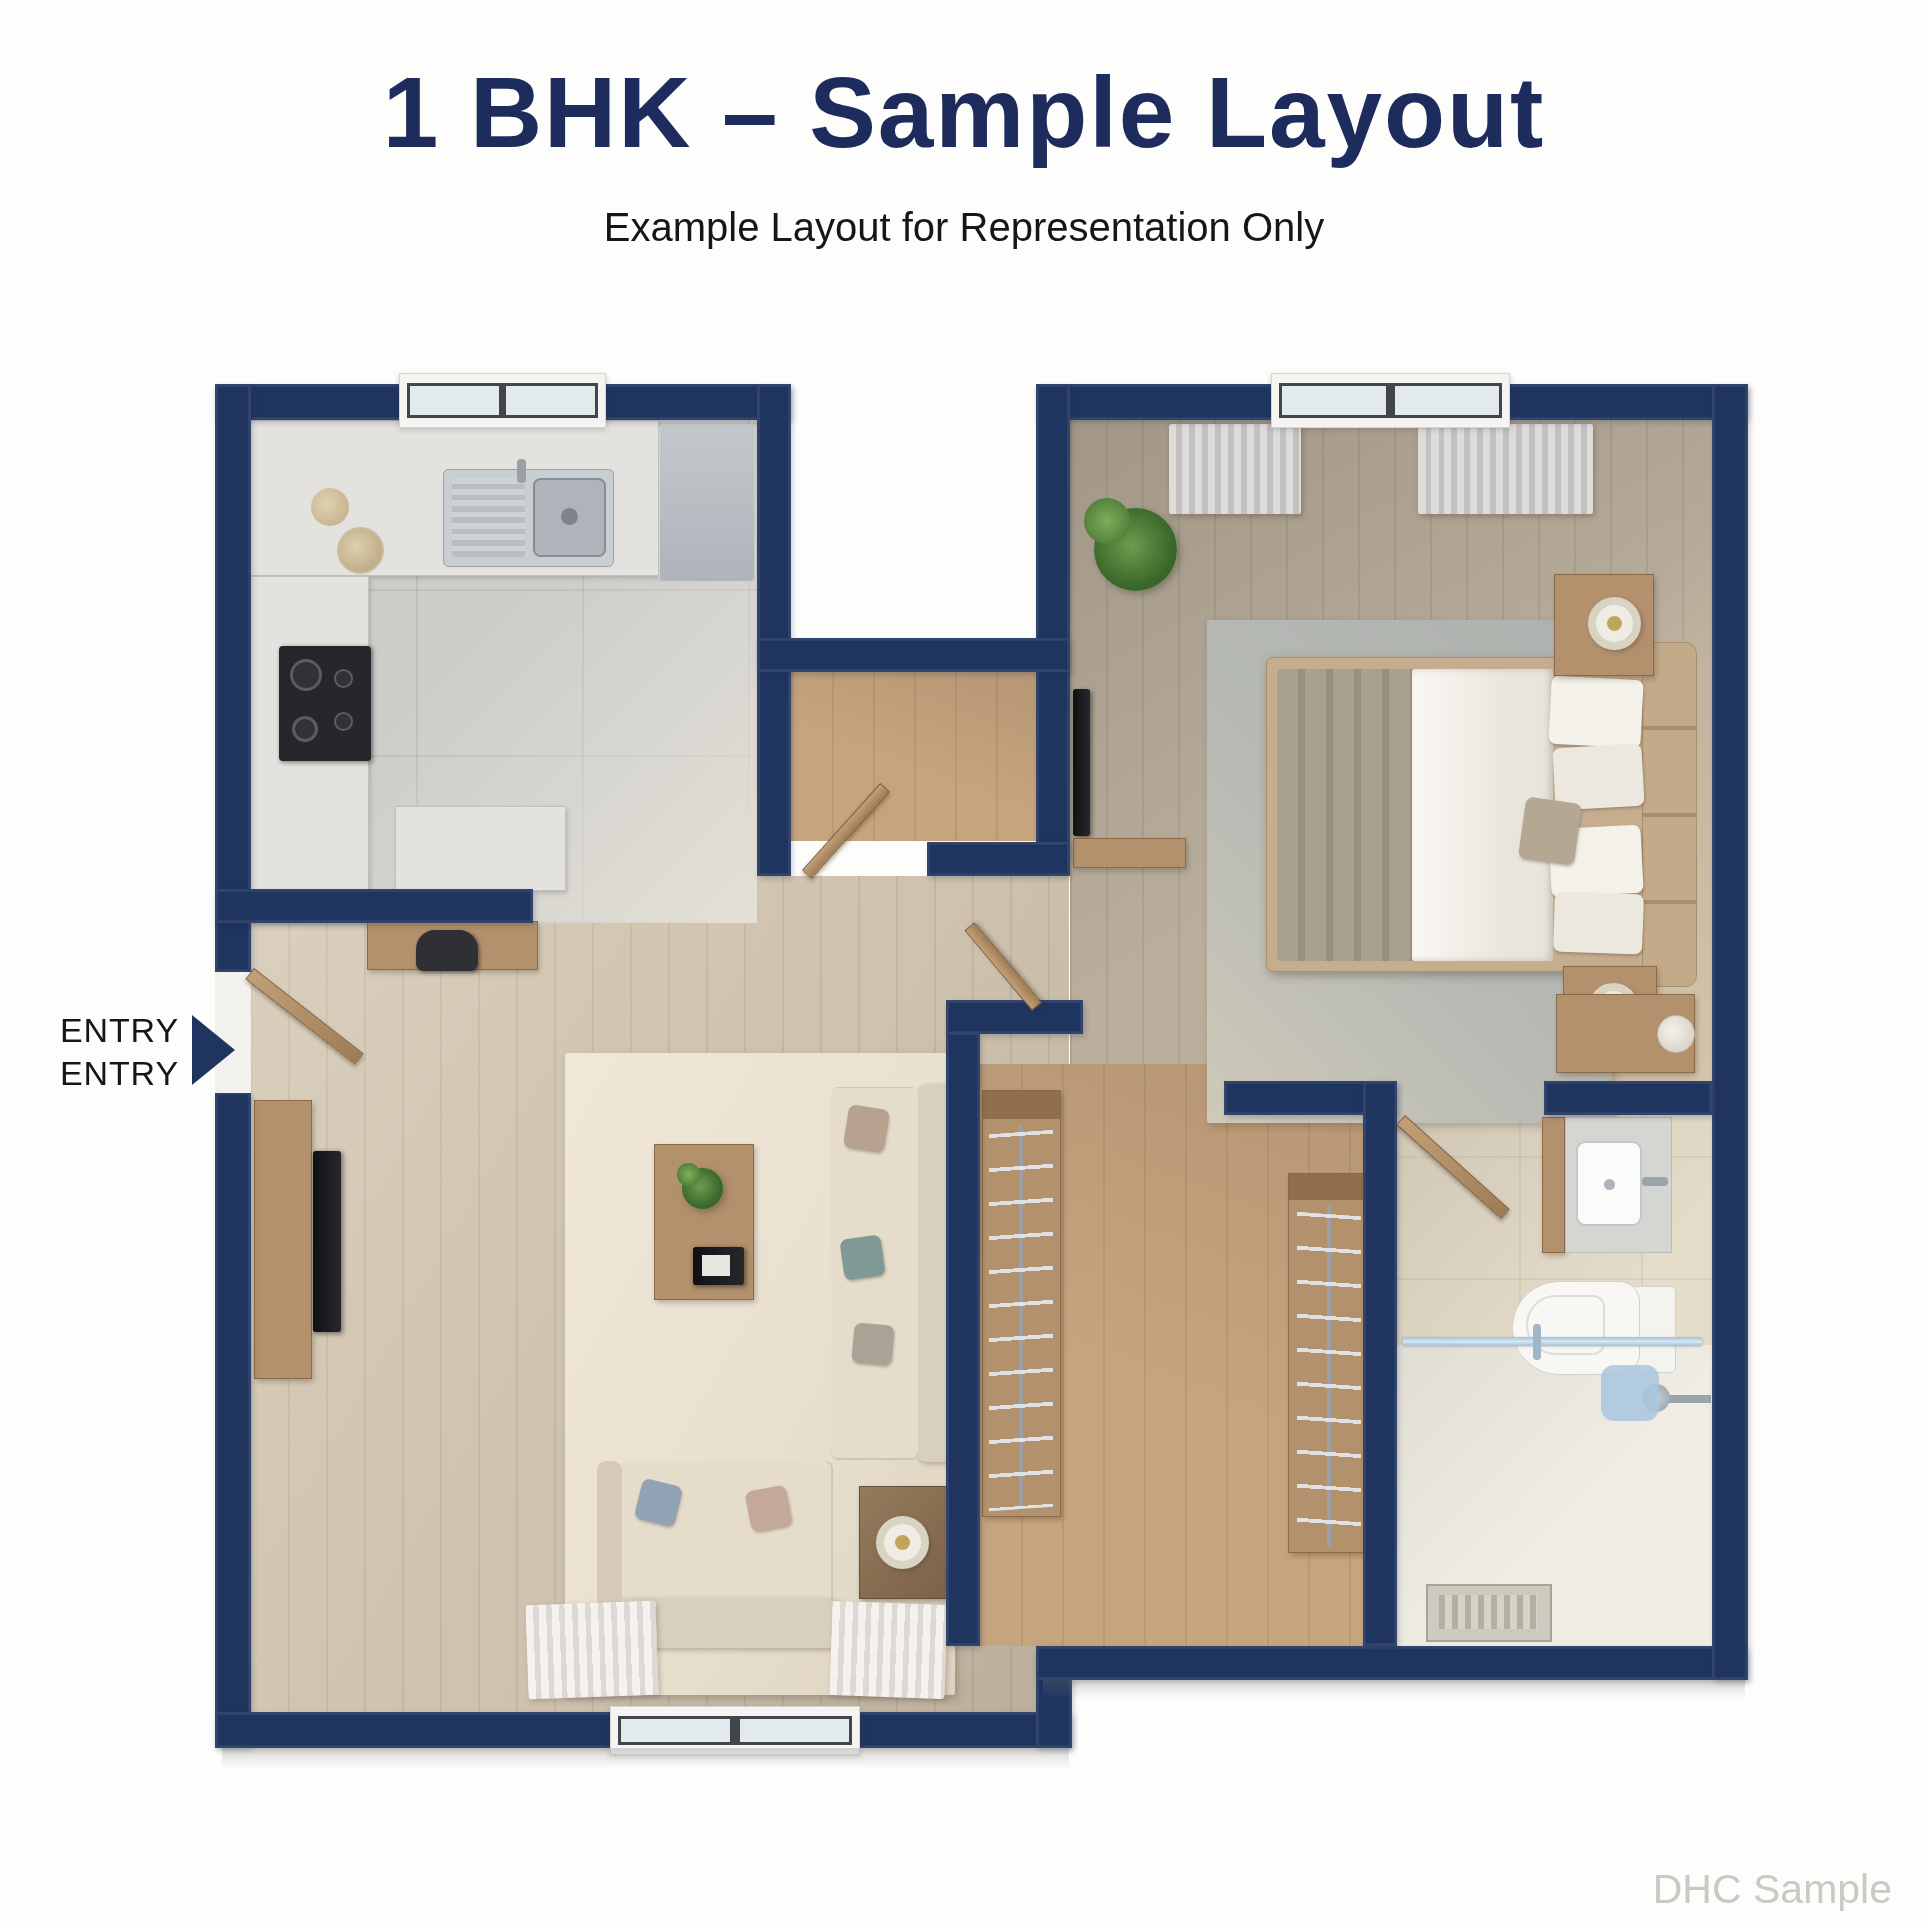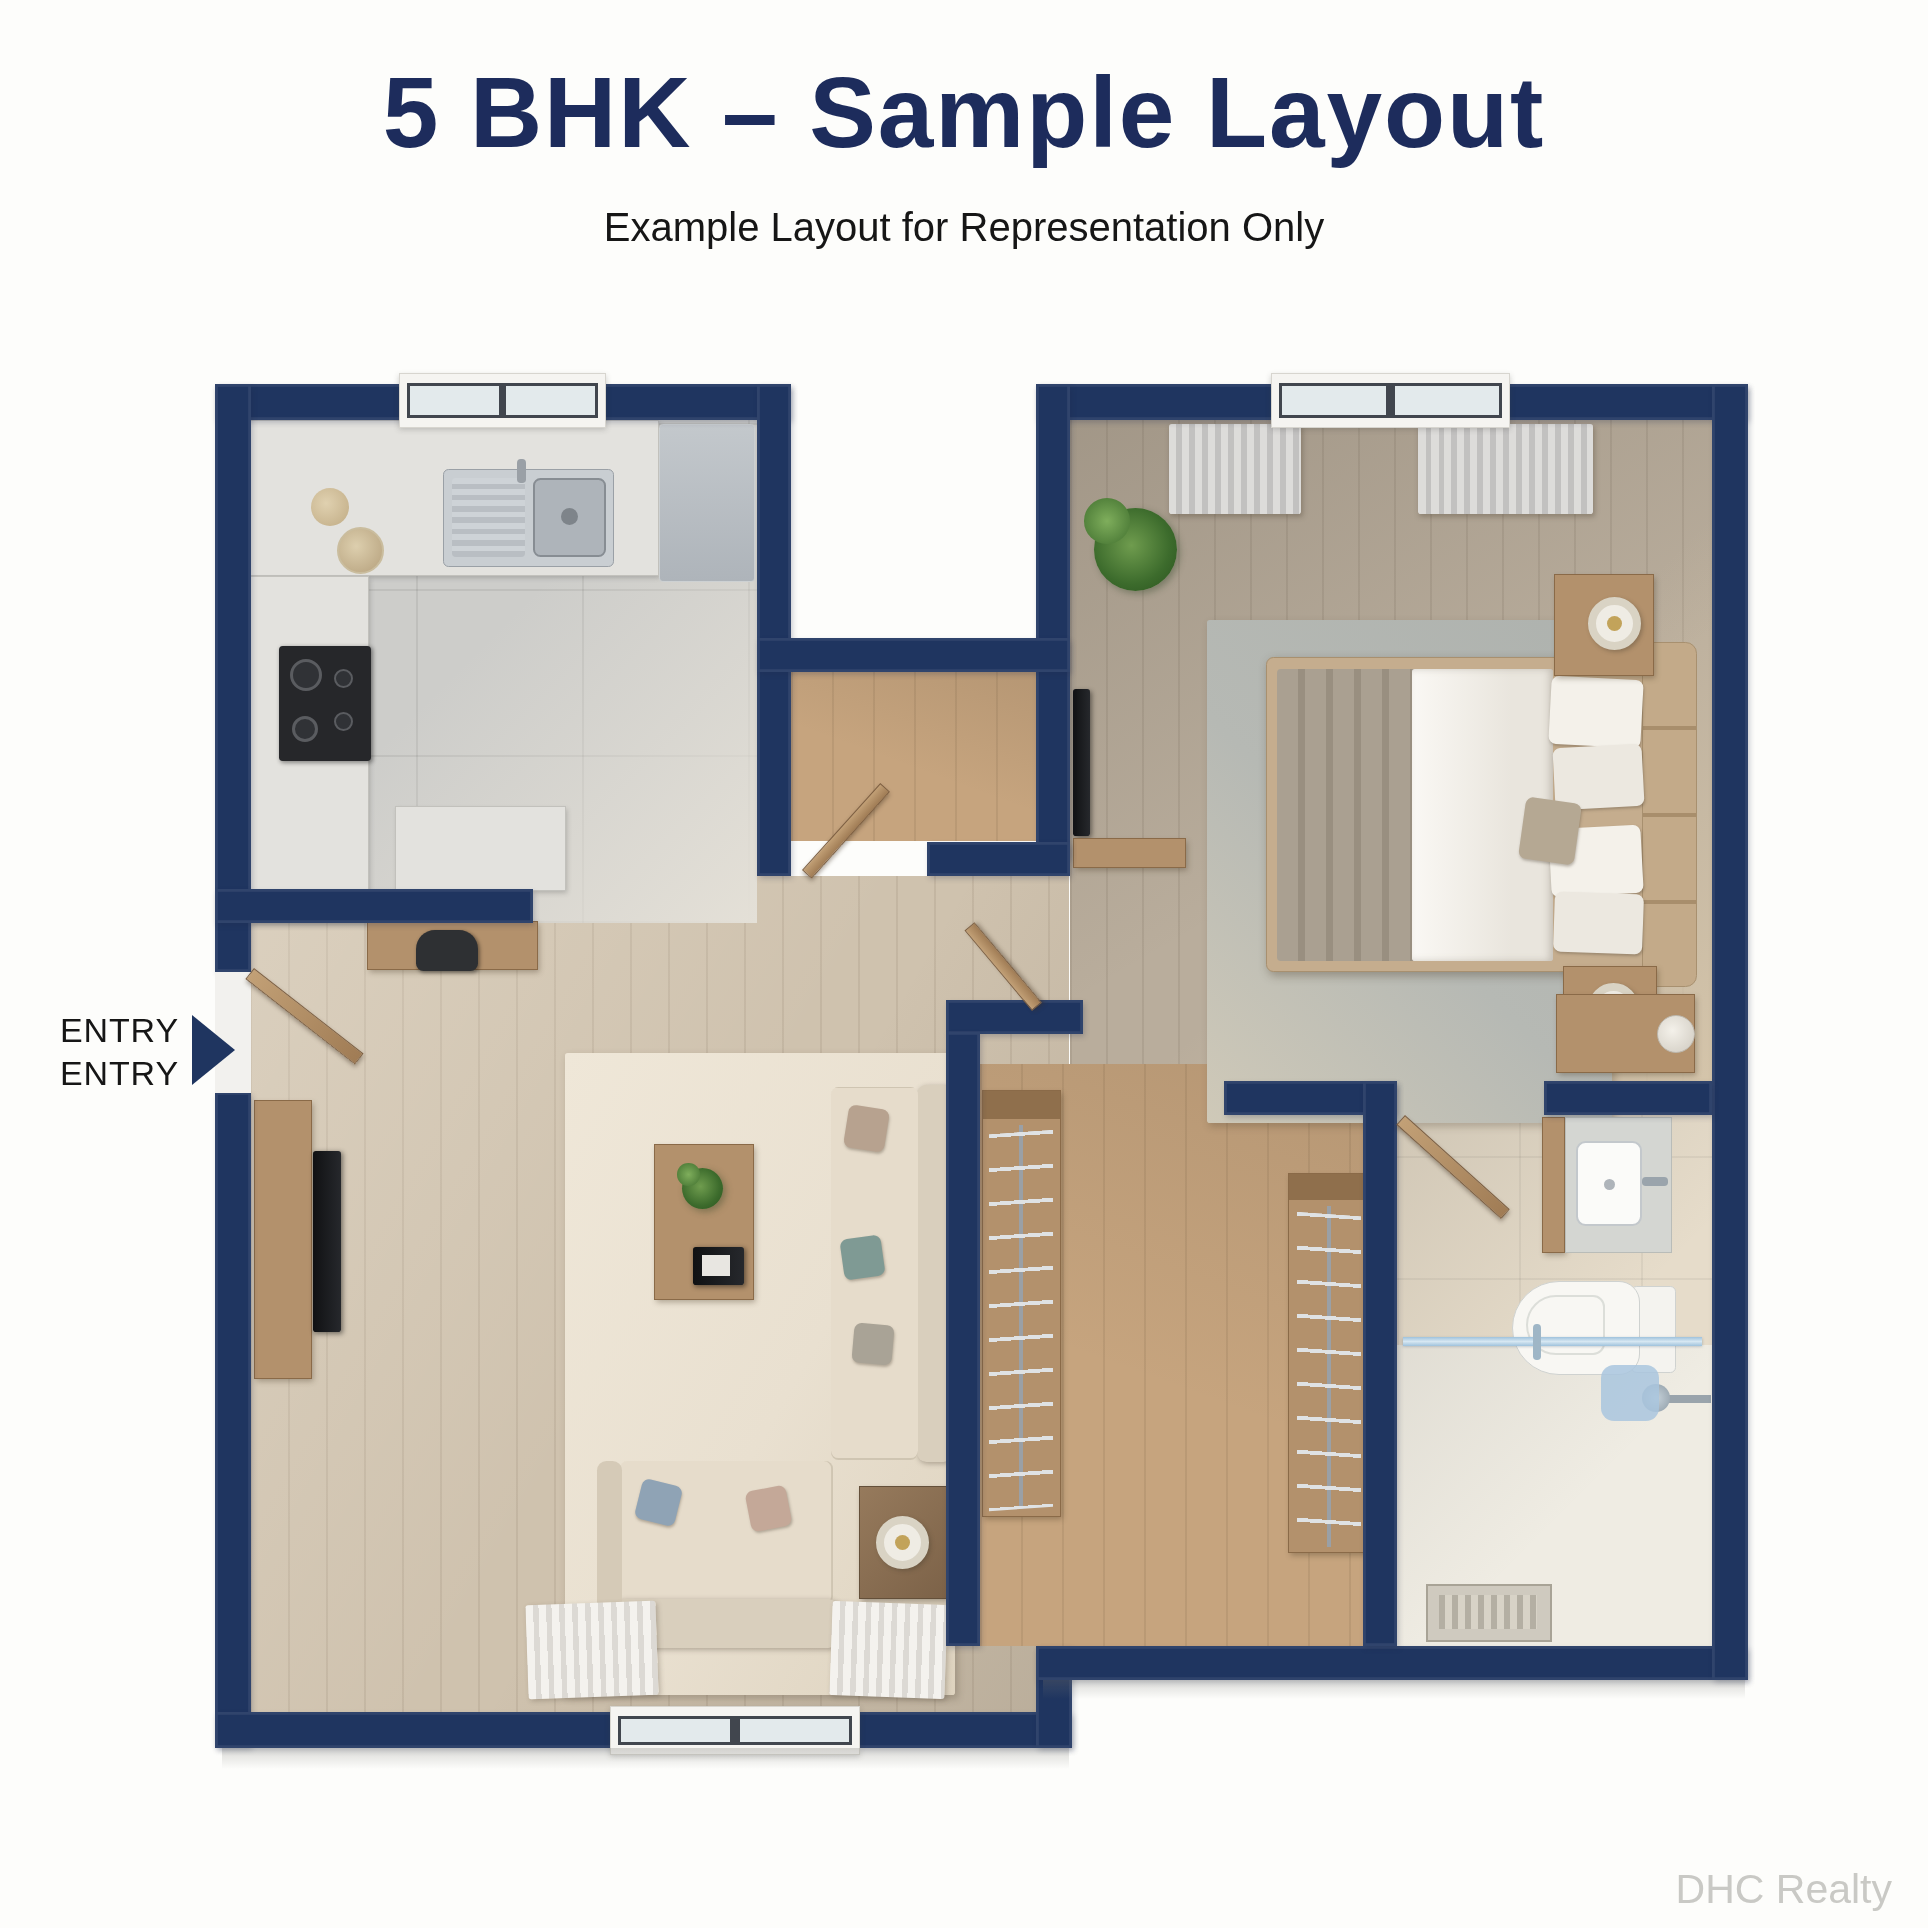--- a/index.html
+++ b/index.html
@@ -70,21 +70,21 @@
   .shadowstrip{background:linear-gradient(180deg,rgba(120,120,115,.28),rgba(0,0,0,0));}
   .plant{border-radius:50%;background:radial-gradient(circle at 45% 45%,#6f9c4e,#3c6b2c 60%,#29511d);
          box-shadow:2.8px 2.8px 7.5px rgba(50,70,40,.4);}
   .plant::after{content:"";position:absolute;left:-12%;top:-12%;width:55%;height:55%;border-radius:50%;
          background:radial-gradient(circle,#7fae5c,#41702f);}
   .tvblack{background:linear-gradient(90deg,#101113,#26282c);border-radius:2.8px;box-shadow:1.9px 1.9px 5.6px rgba(0,0,0,.45);}
 </style>
 </head>
 <body>
 
-<div class="abs title">5 BHK – Sample Layout</div>
+<div class="abs title">1 BHK – Sample Layout</div>
 <div class="abs subtitle">Example Layout for Representation Only</div>
 
 <div class="abs" style="left:0;top:0;width:1928px;height:1928px;">
 
   <div class="abs f-woodL" style="left:250px;top:876px;width:819px;height:836px;"></div>
   <div class="abs f-tile" style="left:250px;top:420px;width:507px;height:503px;"></div>
   <div class="abs f-woodT" style="left:791px;top:672px;width:245px;height:169px;"></div>
   <div class="abs f-woodG" style="left:1070px;top:420px;width:642px;height:697px;"></div>
   <div class="abs f-woodT" style="left:980px;top:1064px;width:389px;height:582px;"></div>
   <div class="abs f-bath" style="left:1397px;top:1115px;width:315px;height:531px;"></div>
@@ -232,14 +232,14 @@
   <div class="abs shadowstrip" style="left:222px;top:1748px;width:847px;height:21px;"></div>
   <div class="abs shadowstrip" style="left:1043px;top:1680px;width:702px;height:19px;"></div>
 </div>
 
 <div class="abs entry-label">
   <div>ENTRY</div>
   <div>ENTRY</div>
 </div>
 <div class="abs arrow"></div>
 
-<div class="abs watermark">DHC Realty</div>
+<div class="abs watermark">DHC Sample</div>
 
 
 </body></html>

